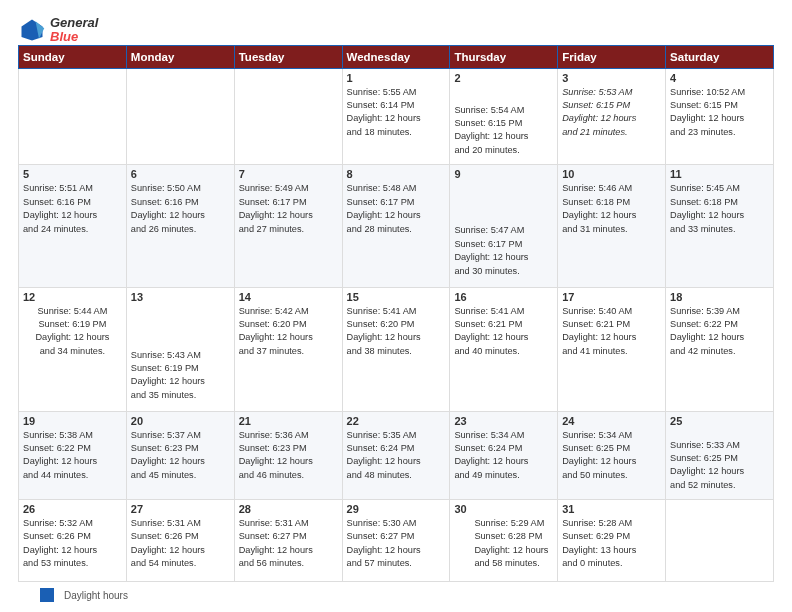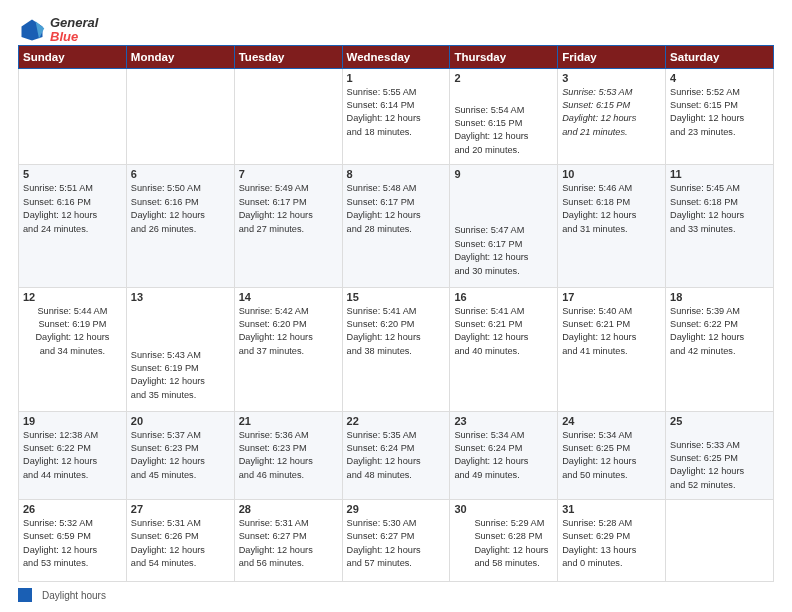--- a/index.html
+++ b/index.html
@@ -91,20 +91,21 @@
     .day-info {
       line-height: 1.45;
     }
     .footer {
       display: flex;
       align-items: center;
       gap: 10px;
       margin-top: 6px;
       font-size: 10px;
       color: #555;
+      margin-left: 22px;
     }
     .legend-box {
       width: 14px;
       height: 14px;
       background: #1a5fb4;
       display: inline-block;
     }
   </style>
 </head>
 <body>
@@ -156,21 +157,21 @@
           </td>
           <td>
             <span class="day-num">3</span>
             <div class="day-info" style="white-space: pre-line; font-style: italic;">Sunrise: 5:53 AM
 Sunset: 6:15 PM
 Daylight: 12 hours
 and 21 minutes.</div>
           </td>
           <td>
             <span class="day-num">4</span>
-            <div class="day-info" style="white-space: pre-line;">Sunrise: 5:52 AM
+            <div class="day-info" style="white-space: pre-line;">Sunrise: 10:52 AM
 Sunset: 6:15 PM
 Daylight: 12 hours
 and 23 minutes.</div>
           </td>
         </tr>
         <tr>
           <td>
             <span class="day-num">5</span>
             <div class="day-info" style="white-space: pre-line;">Sunrise: 5:51 AM
 Sunset: 6:16 PM
@@ -267,21 +268,21 @@
             <span class="day-num">18</span>
             <div class="day-info" style="white-space: pre-line;">Sunrise: 5:39 AM
 Sunset: 6:22 PM
 Daylight: 12 hours
 and 42 minutes.</div>
           </td>
         </tr>
         <tr>
           <td>
             <span class="day-num">19</span>
-            <div class="day-info" style="white-space: pre-line;">Sunrise: 12:38 AM
+            <div class="day-info" style="white-space: pre-line;">Sunrise: 5:38 AM
 Sunset: 6:22 PM
 Daylight: 12 hours
 and 44 minutes.</div>
           </td>
           <td>
             <span class="day-num">20</span>
             <div class="day-info" style="white-space: pre-line;">Sunrise: 5:37 AM
 Sunset: 6:23 PM
 Daylight: 12 hours
 and 45 minutes.</div>
@@ -319,21 +320,21 @@
             <div class="day-info" style="white-space: pre-line; margin-top: 12px;">Sunrise: 5:33 AM
 Sunset: 6:25 PM
 Daylight: 12 hours
 and 52 minutes.</div>
           </td>
         </tr>
         <tr>
           <td>
             <span class="day-num">26</span>
             <div class="day-info" style="white-space: pre-line;">Sunrise: 5:32 AM
-Sunset: 6:59 PM
+Sunset: 6:26 PM
 Daylight: 12 hours
 and 53 minutes.</div>
           </td>
           <td>
             <span class="day-num">27</span>
             <div class="day-info" style="white-space: pre-line;">Sunrise: 5:31 AM
 Sunset: 6:26 PM
 Daylight: 12 hours
 and 54 minutes.</div>
           </td>

